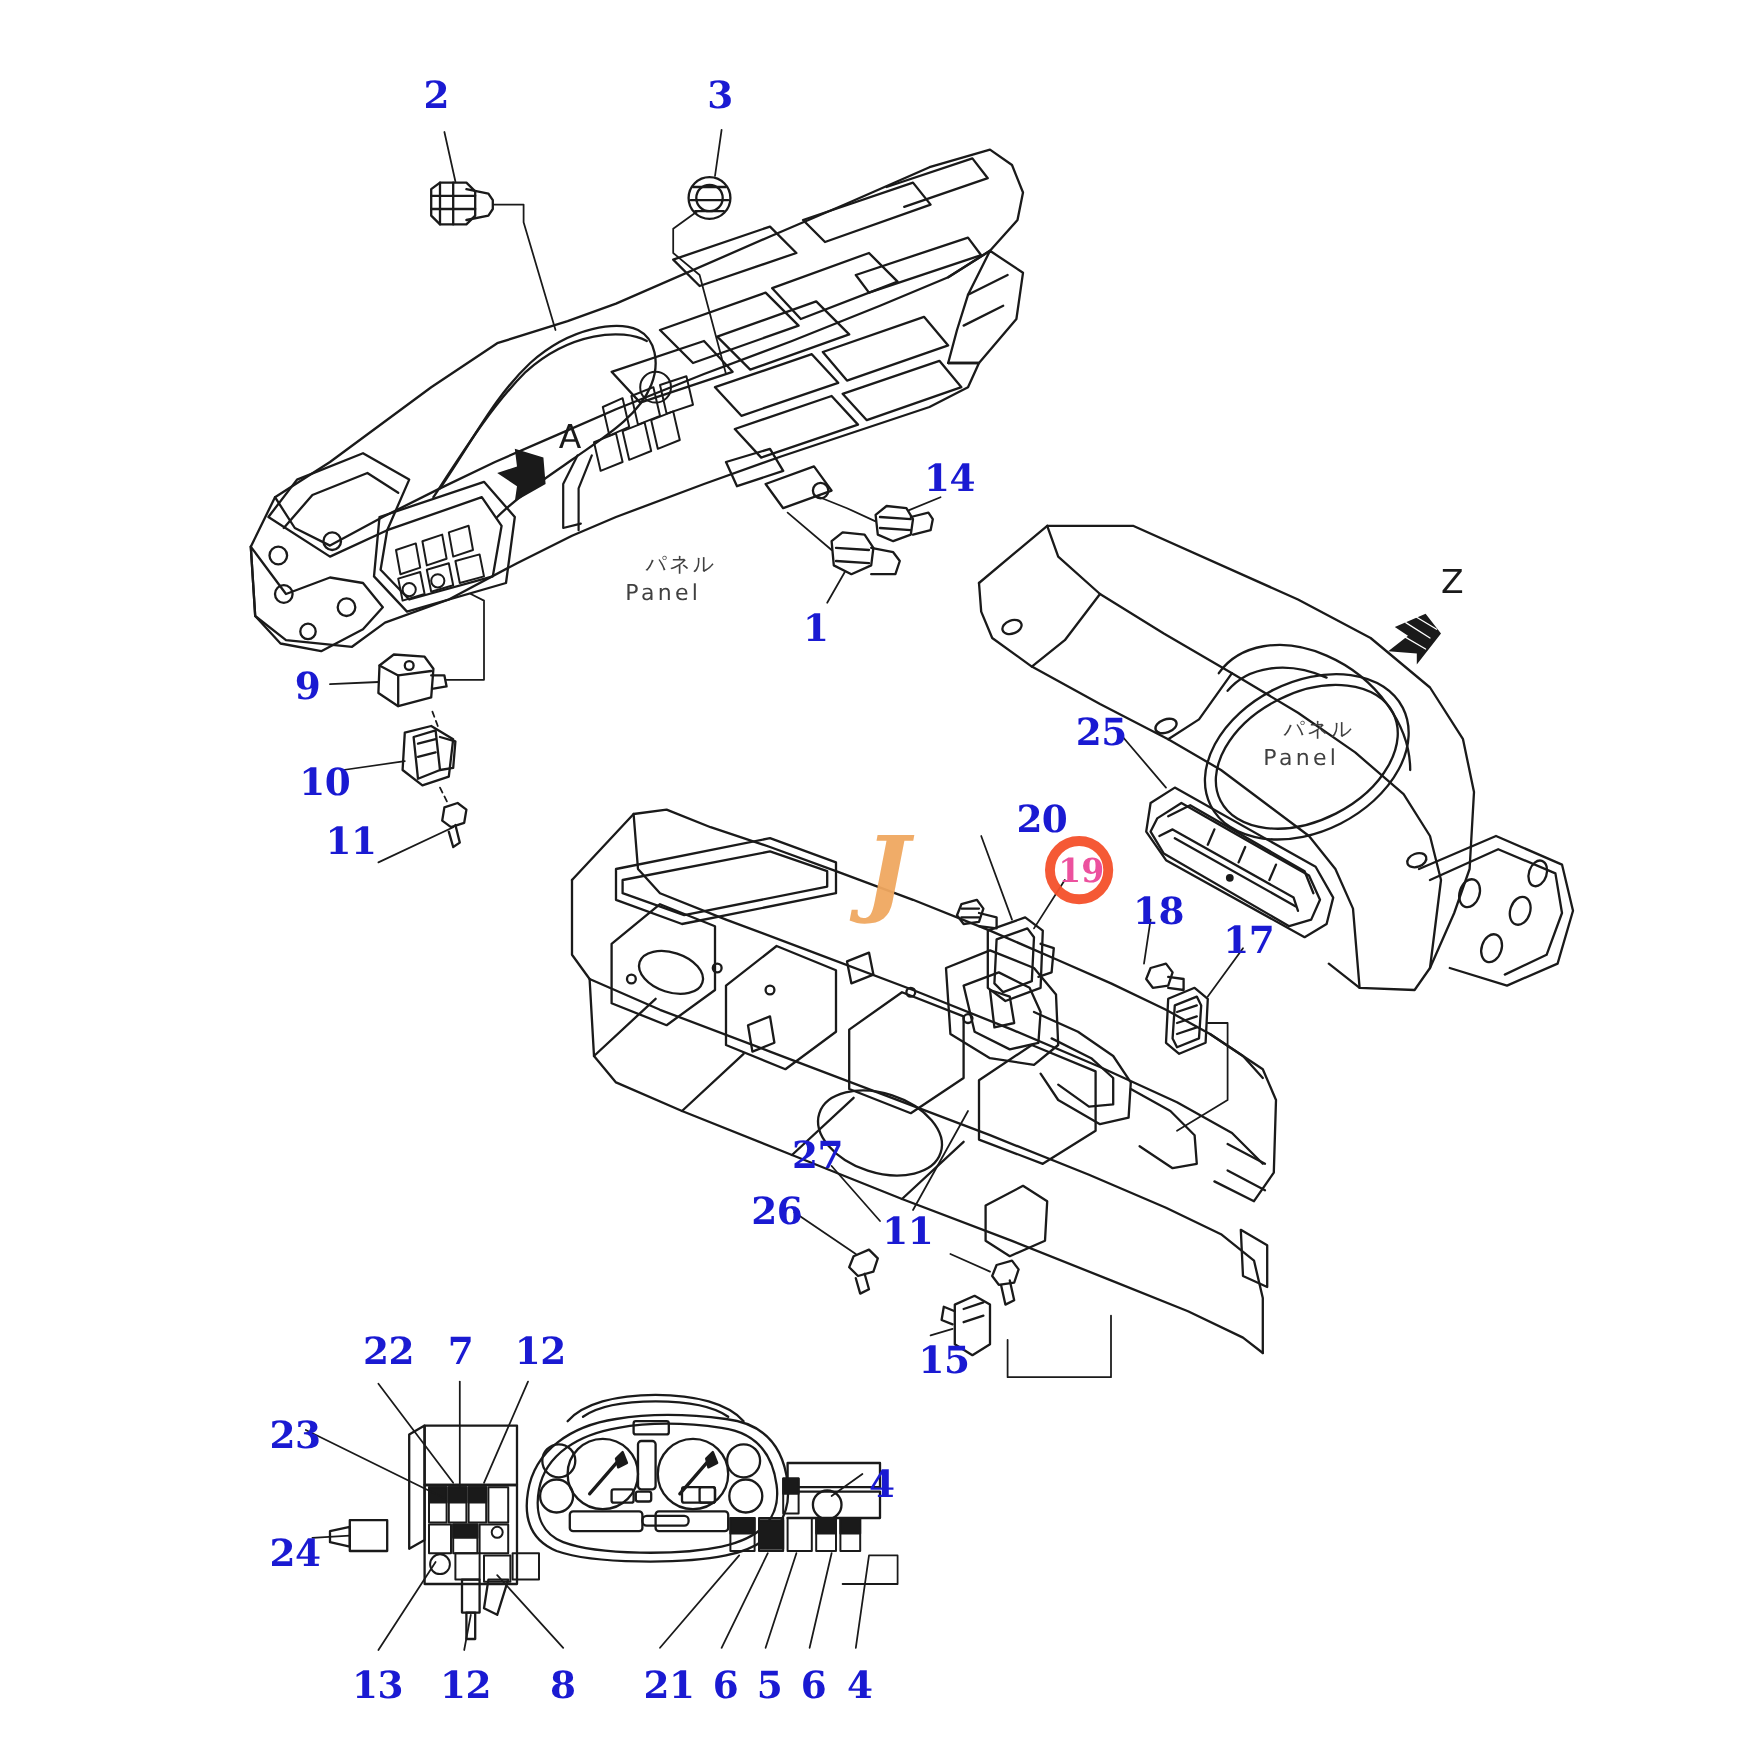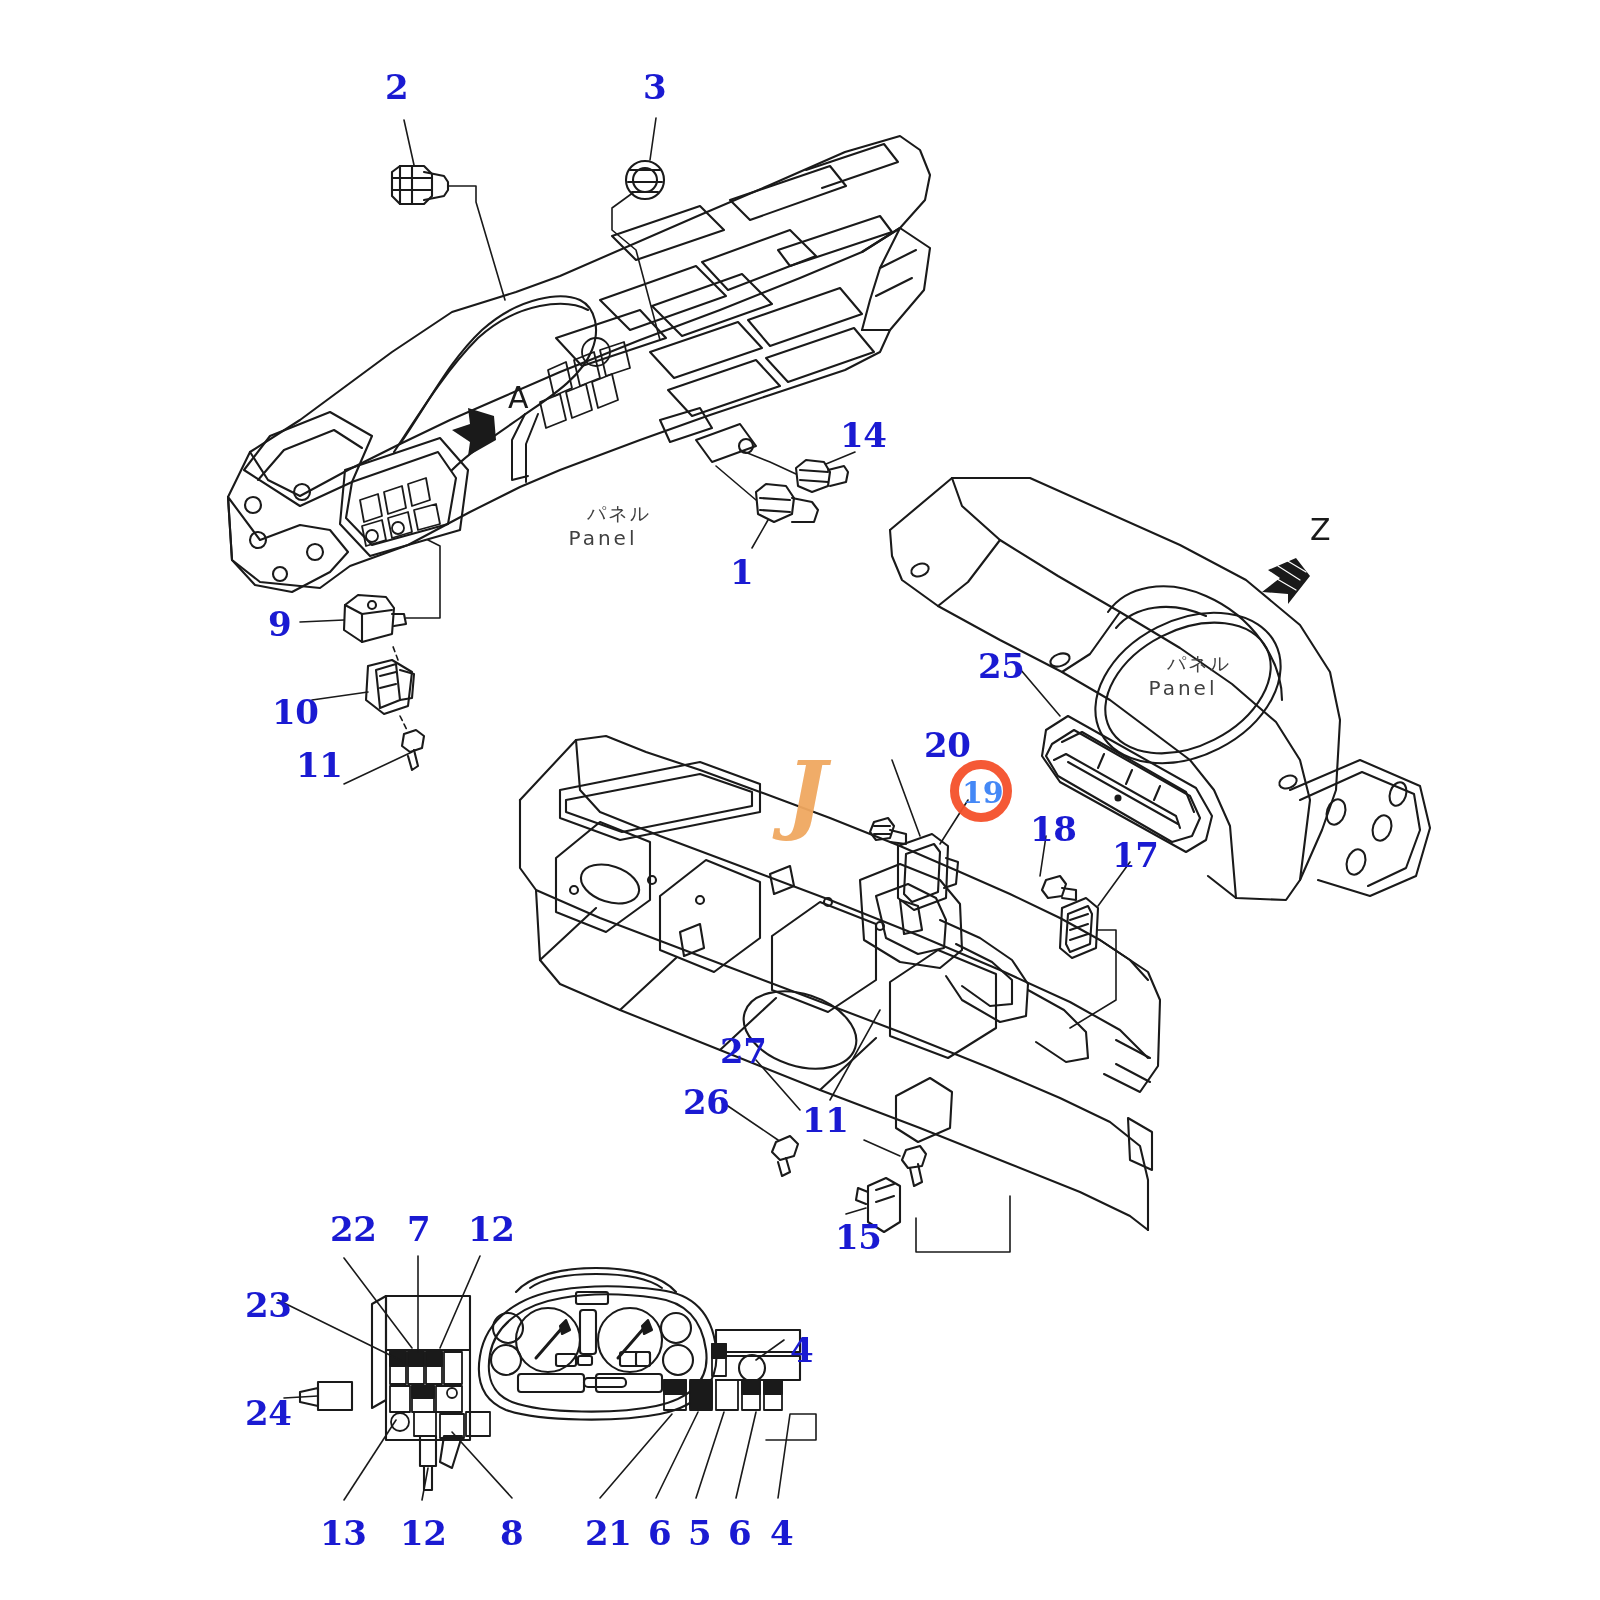--- a/index.html
+++ b/index.html
@@ -17,21 +17,21 @@
   .vletter{position:absolute;color:#1a1a1a;font-size:30px;
            font-family:"DejaVu Sans","Liberation Sans",sans-serif;}
   .wm{position:absolute;pointer-events:none;}
   .wm-text{font-family:"DejaVu Serif","Liberation Serif",serif;
            font-style:italic;font-weight:bold;font-size:66px;
            color:#7ba3d0;opacity:.92;letter-spacing:-2px;}
   .wm-j{position:absolute;font-family:"DejaVu Serif","Liberation Serif",serif;
         font-style:italic;font-weight:bold;font-size:86px;color:#f0a860;opacity:.95;}
   .wm-o{position:absolute;width:62px;height:62px;border-radius:50%;
         border:9px solid #f4502a;box-sizing:border-box;opacity:.95;}
-  .wm-19{position:absolute;color:#3b82f6;font-weight:bold;font-size:30px;
+  .wm-19{position:absolute;color:#ec4899;font-weight:bold;font-size:30px;
          font-family:"DejaVu Serif","Liberation Serif",serif;opacity:.95;}
 </style>
 </head>
 <body>
 
 <div id="sheet">
 
   <svg class="layer" viewBox="0 0 1600 1600">
     <g fill="none" stroke="#1a1a1a" stroke-width="2.1" stroke-linejoin="round" stroke-linecap="round">
 

